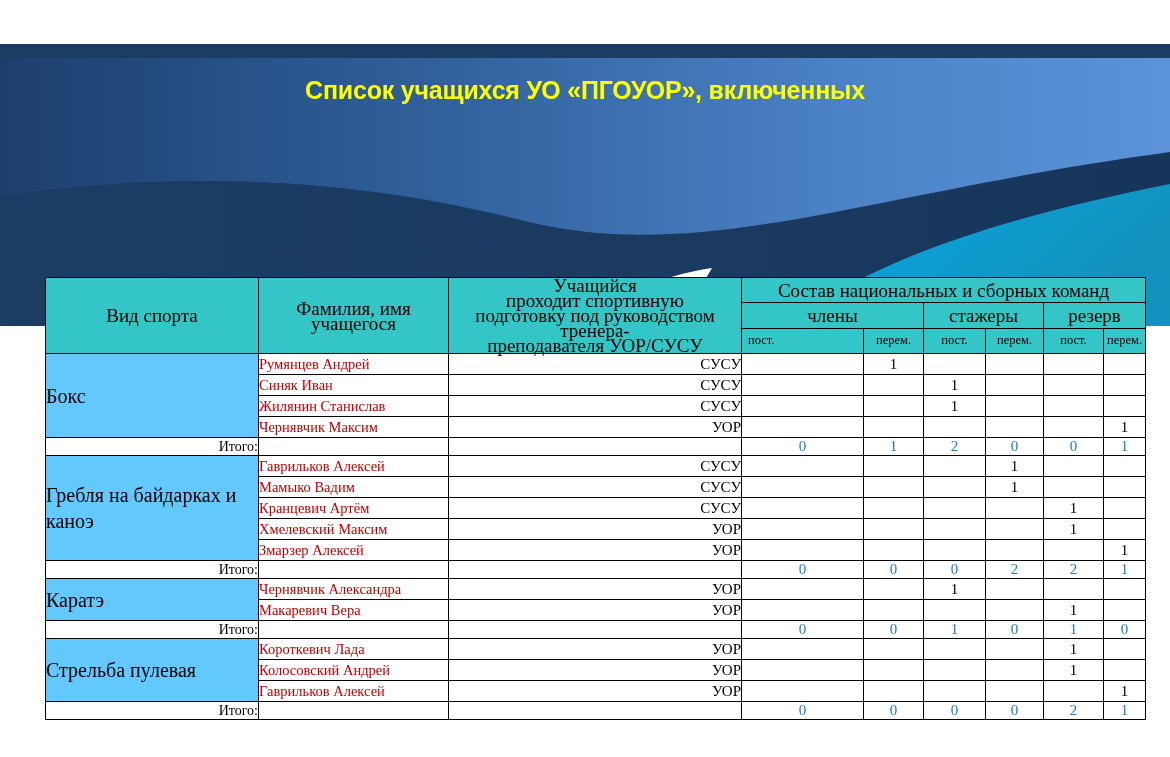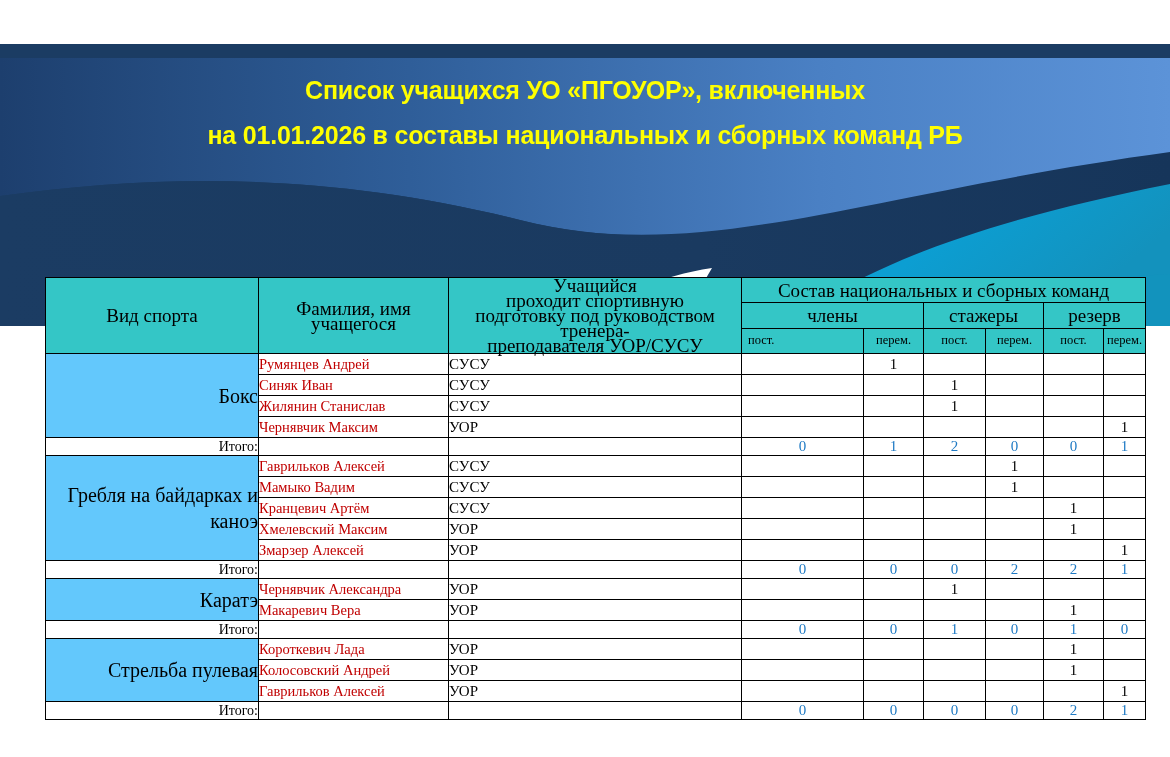--- a/index.html
+++ b/index.html
@@ -71,21 +71,21 @@
     color: #000000;
     line-height: 15px;
     padding: 2px 3px;
   }
   .hdr.small { font-size: 12.5px; }
   .hdr.left { text-align: left; padding-left: 6px; }
 
   
   .sport {
     background: #63c8fc;
-    text-align: right;
+    text-align: left;
     font-weight: bold;
     font-size: 20px;
     color: #000000;
     line-height: 26px;
     padding: 1px 3px;
   }
 
   
   .name {
     text-align: left;
@@ -93,21 +93,21 @@
     font-size: 14.5px;
     color: #c00000;
     padding: 1px 0 1px 8px;
     line-height: 18px;
     white-space: normal;
     margin-left: 28px;
   }
 
   
   .inst {
-    text-align: left;
+    text-align: right;
     font-size: 15px;
     color: #000000;
     padding: 1px 2px;
     margin-top: 16px;
   }
 
   
   .num {
     text-align: center;
     font-size: 15px;
@@ -170,21 +170,20 @@
              L1170,128 C880,180 720,252 520,208 C330,166 160,168 0,190 Z" fill="url(#darkGrad)"></path>
     <path d="M0,152 C160,130 330,128 520,176 C700,222 880,156 1170,112
              L1170,140 C1010,172 900,208 820,258 C790,276 770,282 740,282
              L0,282 Z" fill="url(#darkGrad)"></path>
 
     <path d="M560,282 C620,250 660,232 712,224 C700,244 690,264 686,282 Z" fill="#ffffff"></path>
   </svg>
 
   <div class="title-wrap">
     <div class="title-line">Список учащихся УО «ПГОУОР», включенных</div>
-    <div class="title-line">на 01.01.2026  в составы национальных и сборных команд РБ</div>
   </div>
 </div>
 
 <div id="sheet">
   <table class="grid">
     <colgroup>
       <col style="width:213px">
       <col style="width:190px">
       <col style="width:293px">
       <col style="width:122px">

